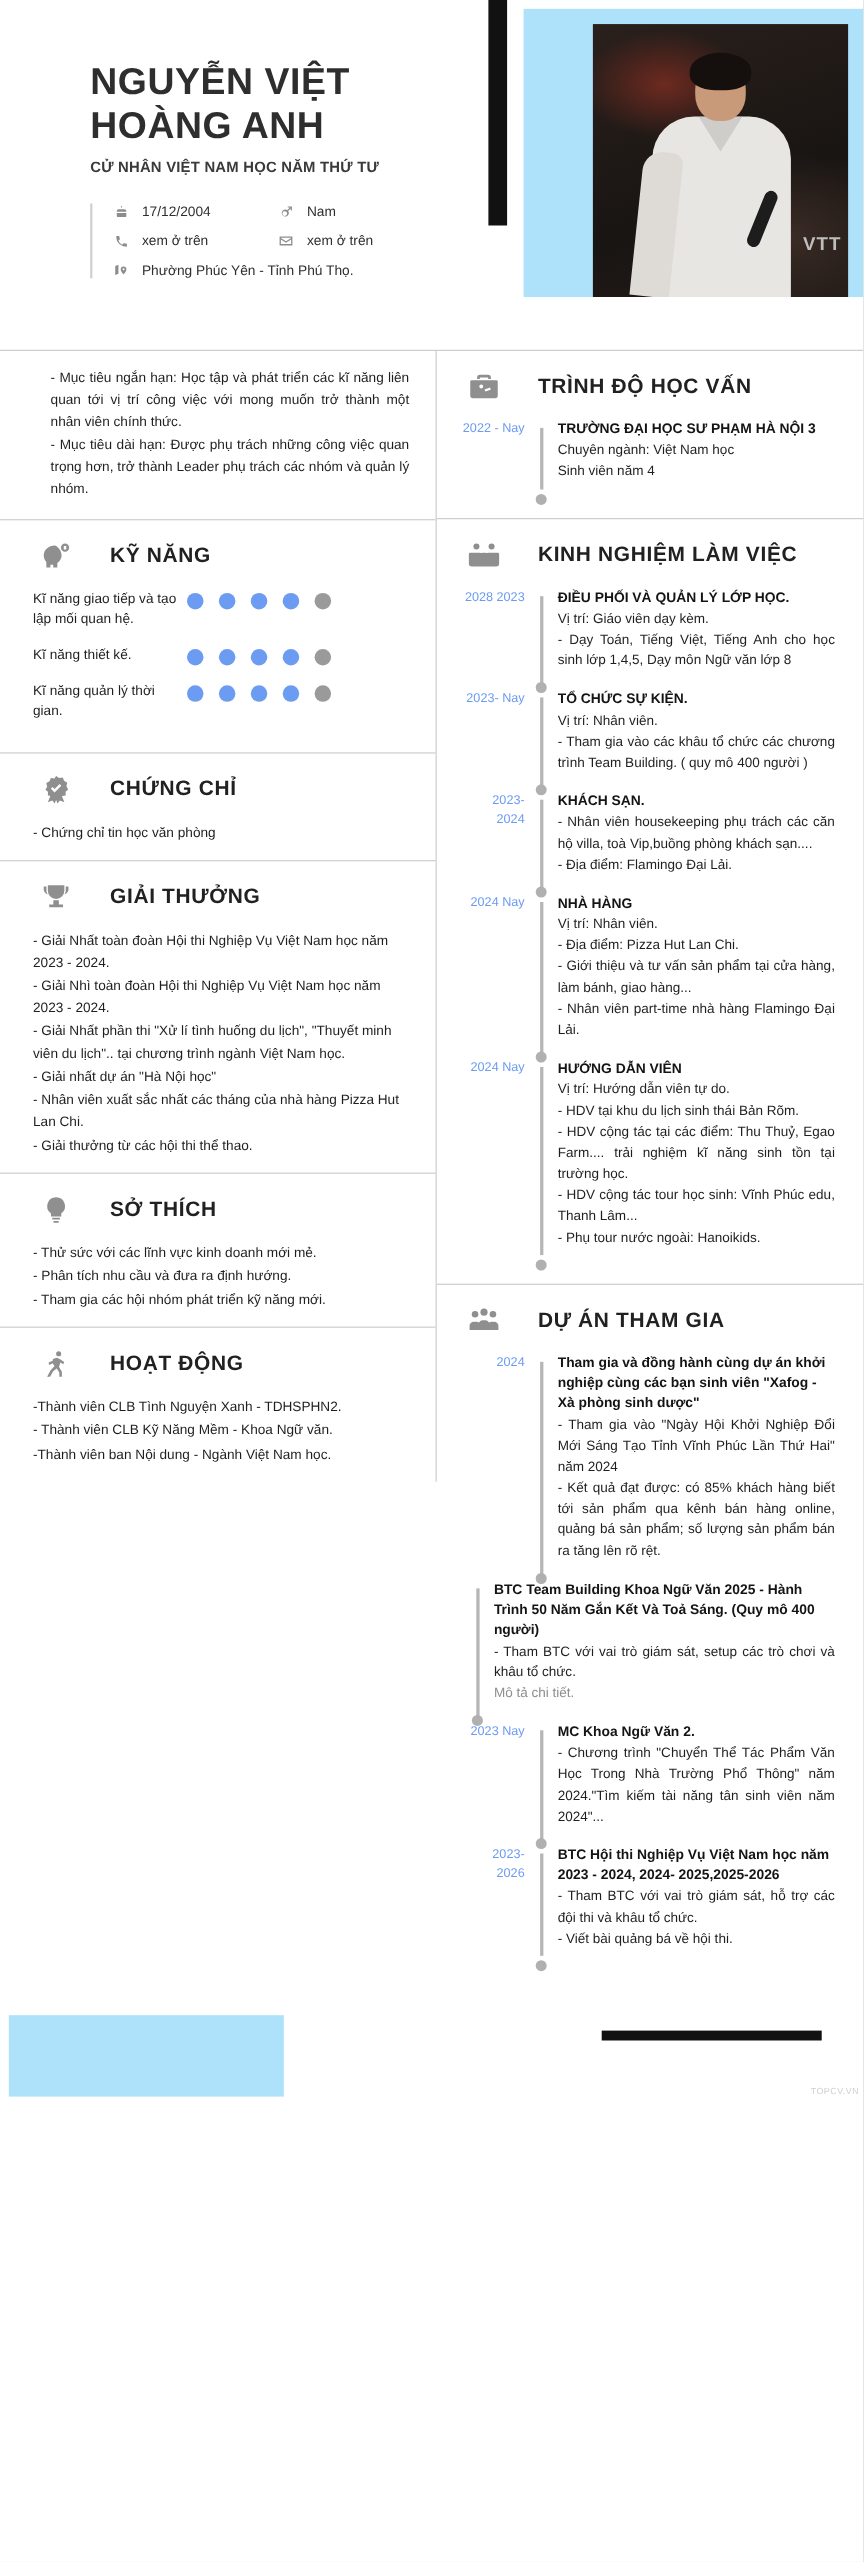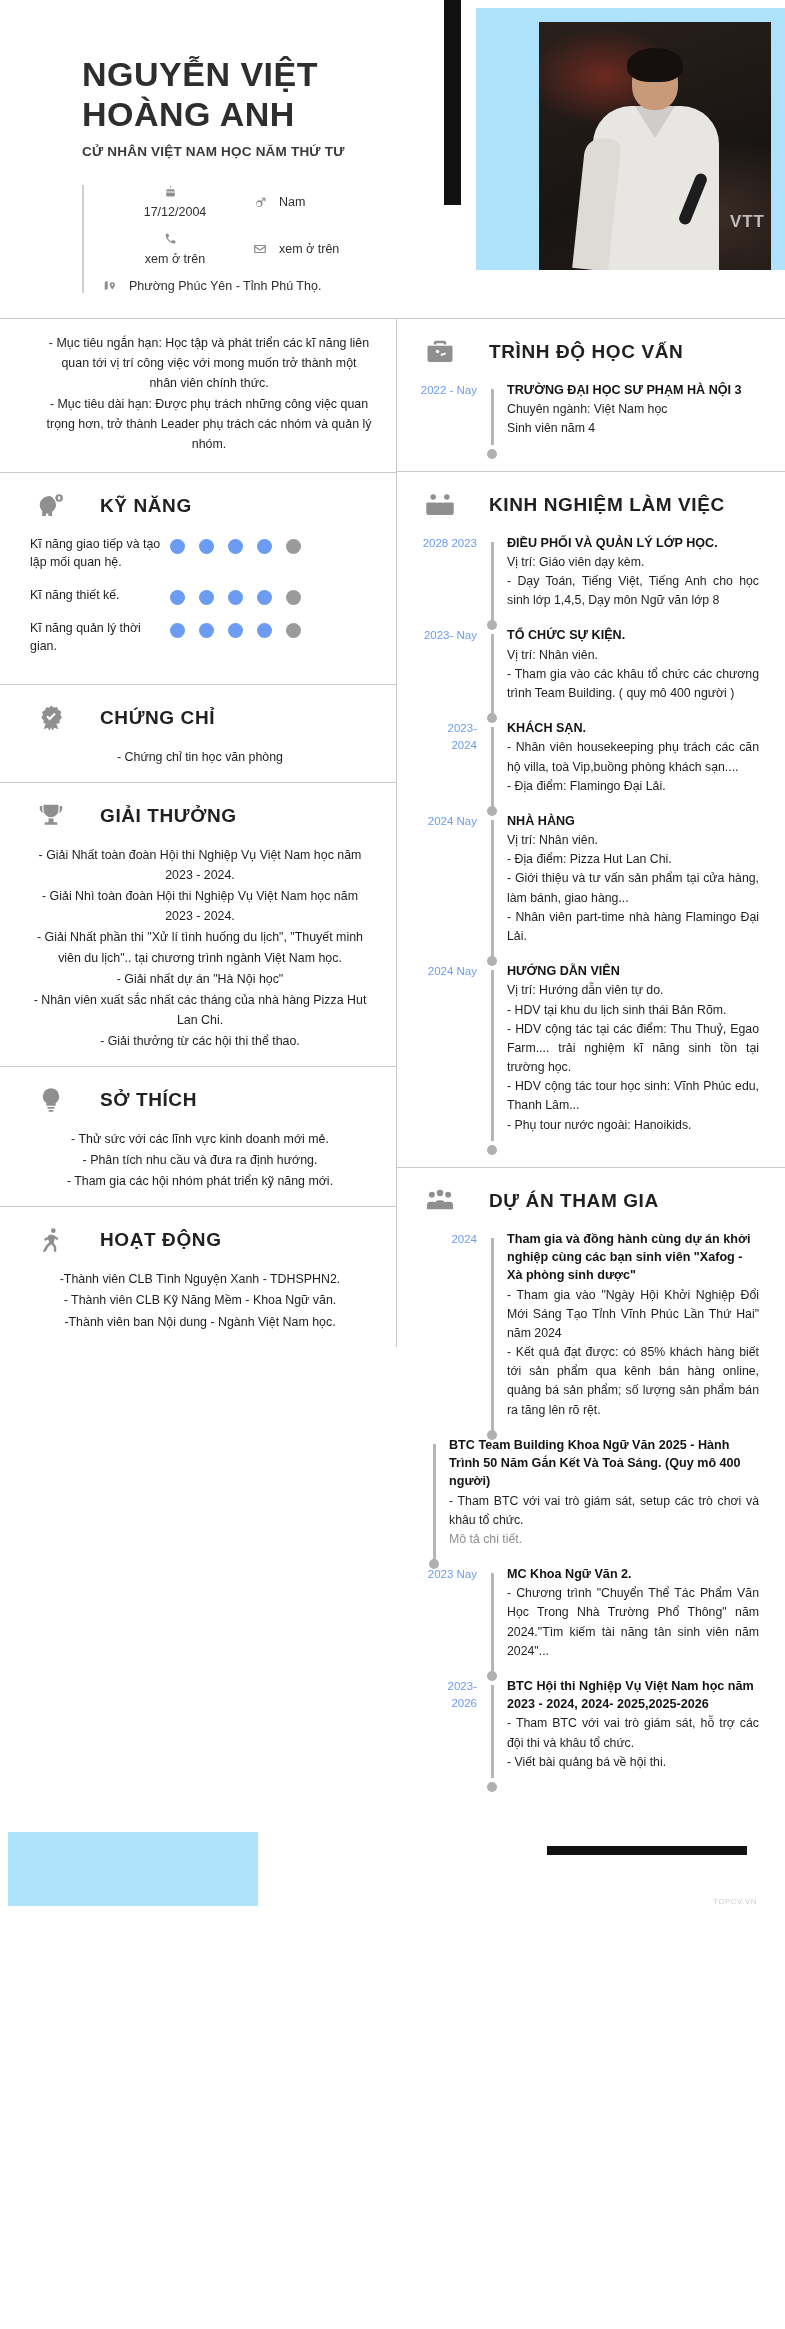--- a/index.html
+++ b/index.html
@@ -54,21 +54,21 @@
     display: flex;
     align-items: center;
     margin-bottom: 13px;
   }
   .contact-cell {
     display: flex;
     align-items: center;
     font-size: 12.5px;
     color: #2f2f2f;
   }
-  .contact-cell.first { width: 150px; flex-direction: column; }
+  .contact-cell.first { width: 150px; }
   .ci {
     width: 20px;
     display: inline-flex;
     justify-content: center;
     margin-right: 9px;
     color: #8d8d8d;
     flex: 0 0 20px;
   }
   .ci svg { display: block; fill: #8d8d8d; }
 
@@ -201,21 +201,21 @@
     color: #212121;
     text-transform: uppercase;
   }
 
   .body-text {
     font-size: 12.4px;
     line-height: 1.62;
     color: #1f1f1f;
   }
   .body-text.justify { text-align: justify; }
-  .body-text p { margin-bottom: 1px; text-align: center; }
+  .body-text p { margin-bottom: 1px; }
 
   
   .objective {
     padding: 14px 24px 16px 46px;
   }
 
   
   .skill-row {
     display: flex;
     align-items: flex-start;
@@ -309,21 +309,21 @@
     background: #aee2fb;
   }
   .footer .blackbar {
     position: absolute;
     right: 38px; top: 42px;
     width: 200px; height: 9px;
     background: #111111;
   }
   .footer .wm2 {
     position: absolute;
-    right: 28px; bottom: 6px;
+    right: 4px; bottom: 6px;
     font-size: 8px;
     color: #cfcfcf;
     letter-spacing: .5px;
   }
 </style>
 </head>
 <body>
 
 <div class="page">
 

